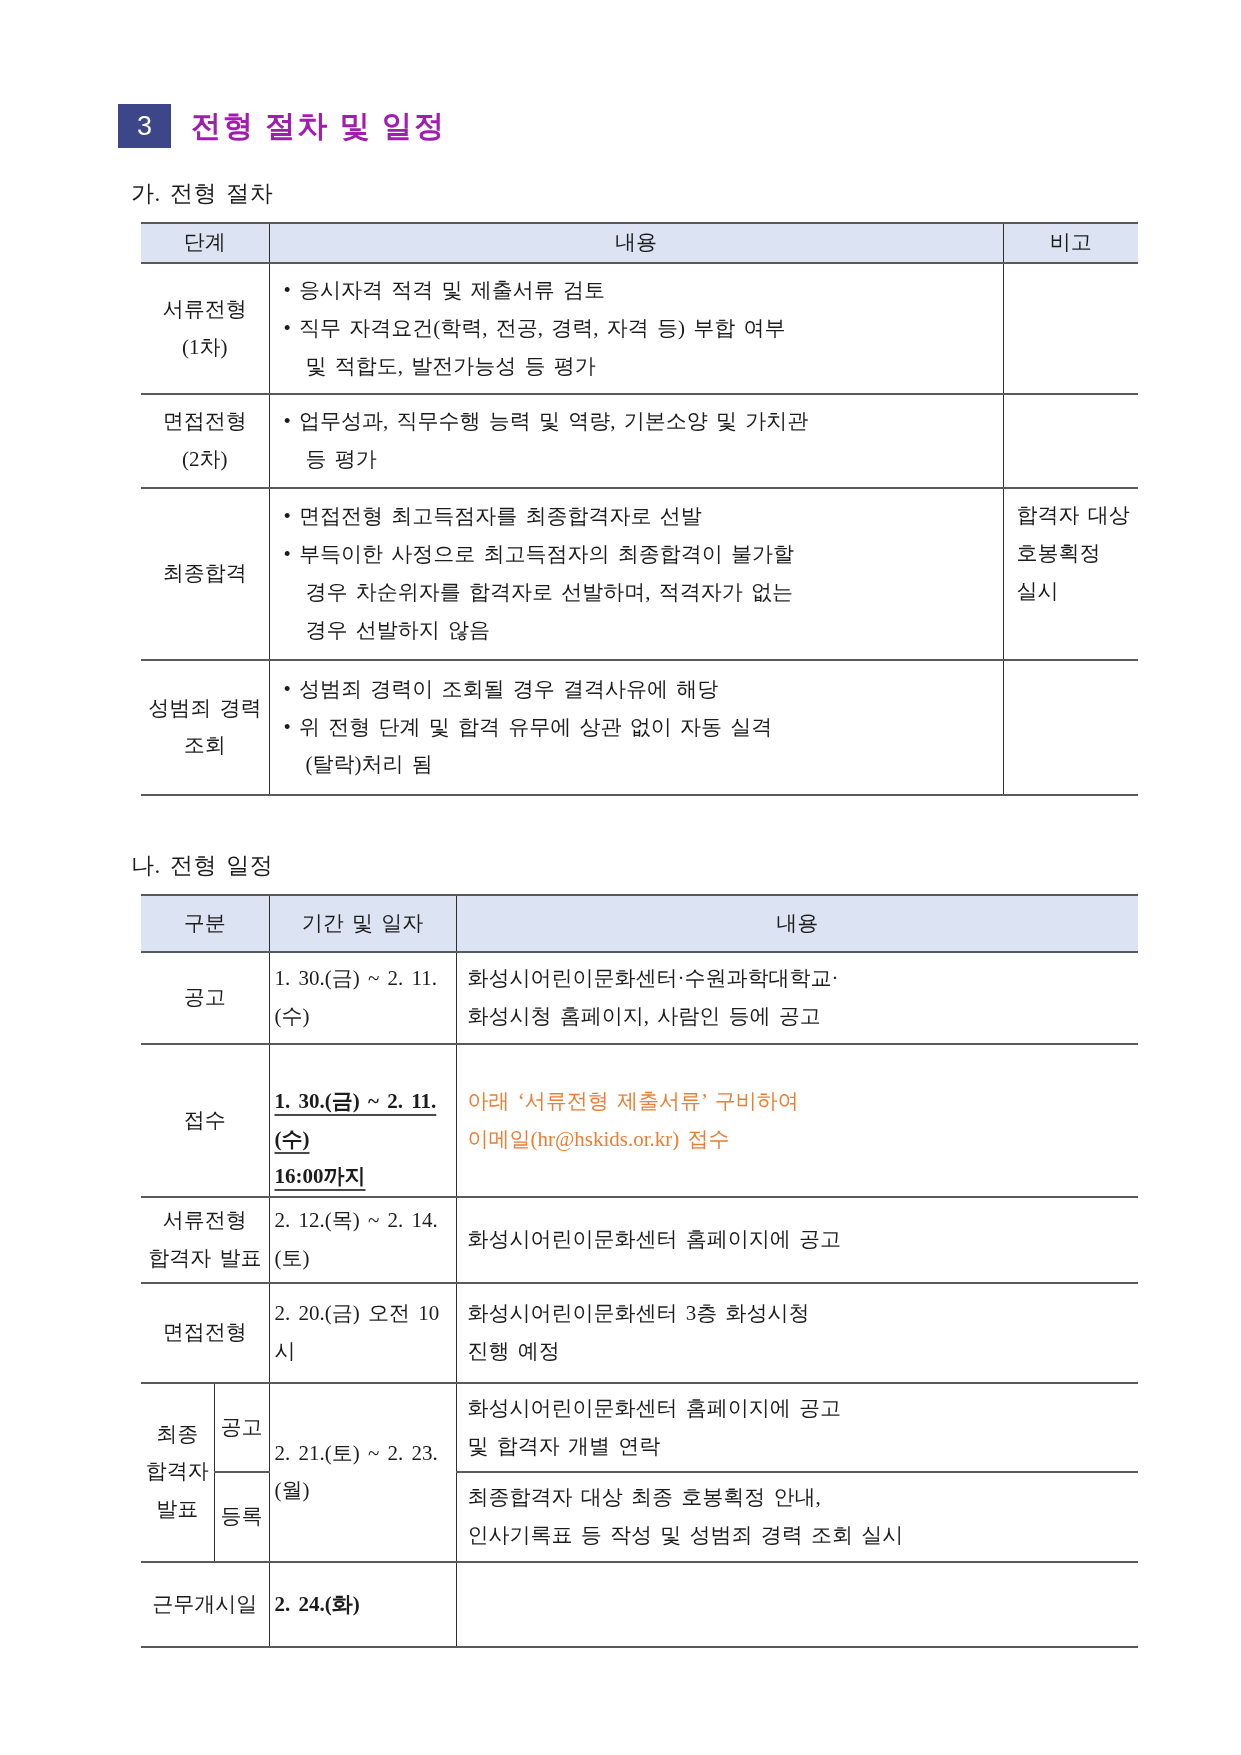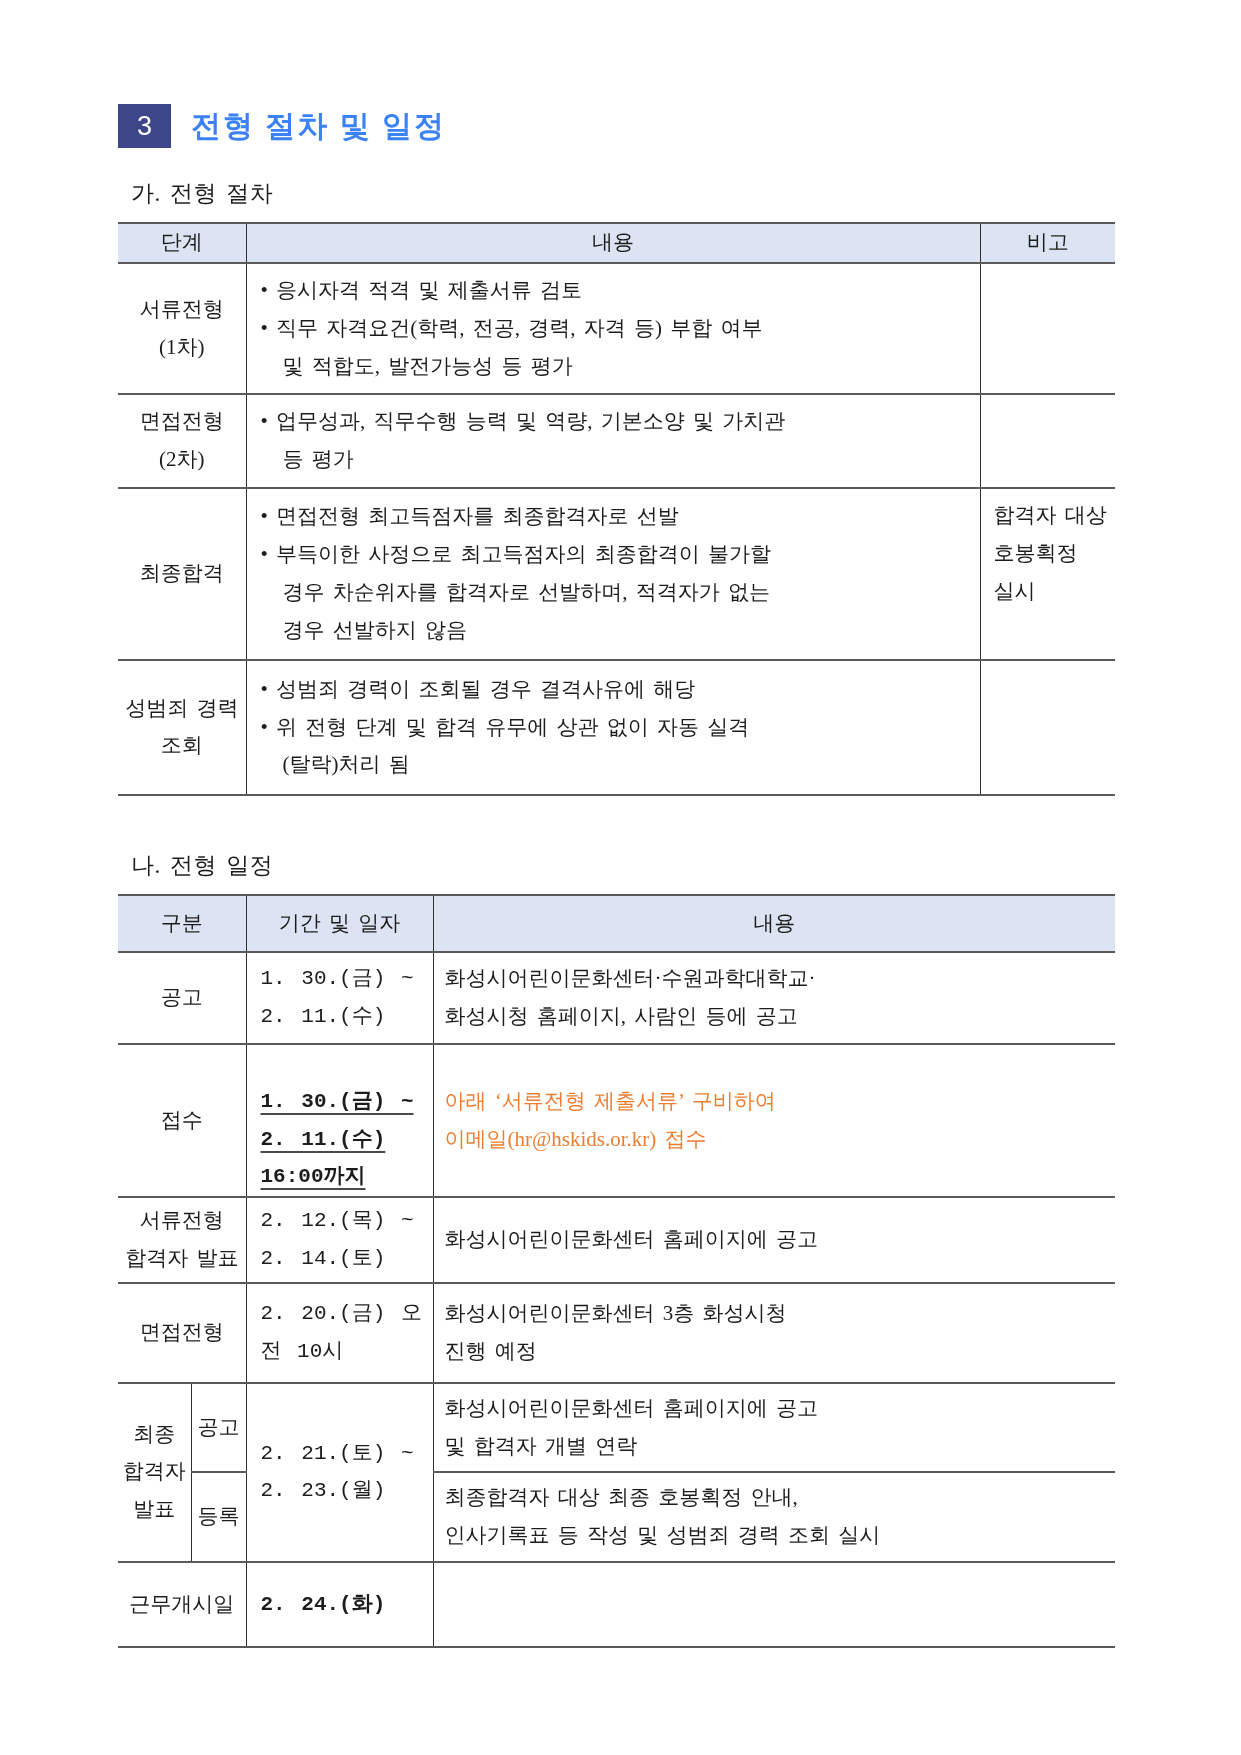--- a/index.html
+++ b/index.html
@@ -22,36 +22,36 @@
   .num-box {
     width: 53px; height: 44px;
     background: var(--accent, #3d4688);
     color: #ffffff;
     font-family: "Liberation Sans", "DejaVu Sans", sans-serif;
     font-size: 27px;
     display: flex; align-items: center; justify-content: center;
   }
   .main-title {
     font-family: "Liberation Sans", "DejaVu Sans", sans-serif;
-    font-size: 30px; font-weight: bold; color: #3b82f6;
+    font-size: 30px; font-weight: bold; color: #a21caf;
     letter-spacing: 2px;
   }
   .sub-title {
     font-size: 23px; font-weight: normal; color: #1c1c1c;
     margin-left: 13px; margin-bottom: 13px;
     letter-spacing: 0.5px; word-spacing: 3px;
   }
   .sub-title.second { margin-top: 54px; }
 
   
   .tbl {
     border-collapse: collapse;
     table-layout: fixed;
     width: 997px;
-    margin-left: 0;
+    margin-left: 23px;
     border-bottom: 2px solid #5a5a5a;
     font-size: 21px;
   }
   .tbl th, .tbl td {
     border-top: 2px solid #5a5a5a;
     border-left: 1px solid #2f2f2f;
     border-right: 1px solid #2f2f2f;
     line-height: 1.8;
     word-spacing: 3px;
   }
@@ -59,21 +59,21 @@
   .tbl tr > *:last-child  { border-right: 0; }
   .tbl th {
     background: var(--table-header-bg, #dce3f2);
     font-weight: normal; text-align: center;
     height: 40px;
   }
   .center-cell { text-align: center; vertical-align: middle; white-space: pre-line; padding: 4px 4px; }
   .content-cell { vertical-align: middle; padding: 8px 10px 8px 14px; text-align: left; }
   .bullet-item { white-space: pre-line; padding-left: 1.05em; text-indent: -1.05em; }
   .note-cell { vertical-align: top; padding: 8px 6px 6px 13px; white-space: pre-line; text-align: left; }
-  .date-cell { vertical-align: middle; text-align: left; padding-left: 14px; white-space: pre-line; font-family: Liberation Mono, monospace; }
+  .date-cell { vertical-align: middle; text-align: left; padding-left: 5px; white-space: pre-line; }
   .bold { font-weight: bold; }
   .underlined {
     text-decoration: underline;
     text-decoration-color: #4a4a4a;
     text-decoration-thickness: 1.5px;
     text-underline-offset: 6px;
   }
   .orange { color: var(--highlight-orange, #ed7d31); }
   .sched-content { vertical-align: middle; padding: 6px 8px 6px 11px; white-space: pre-line; text-align: left; }
 

